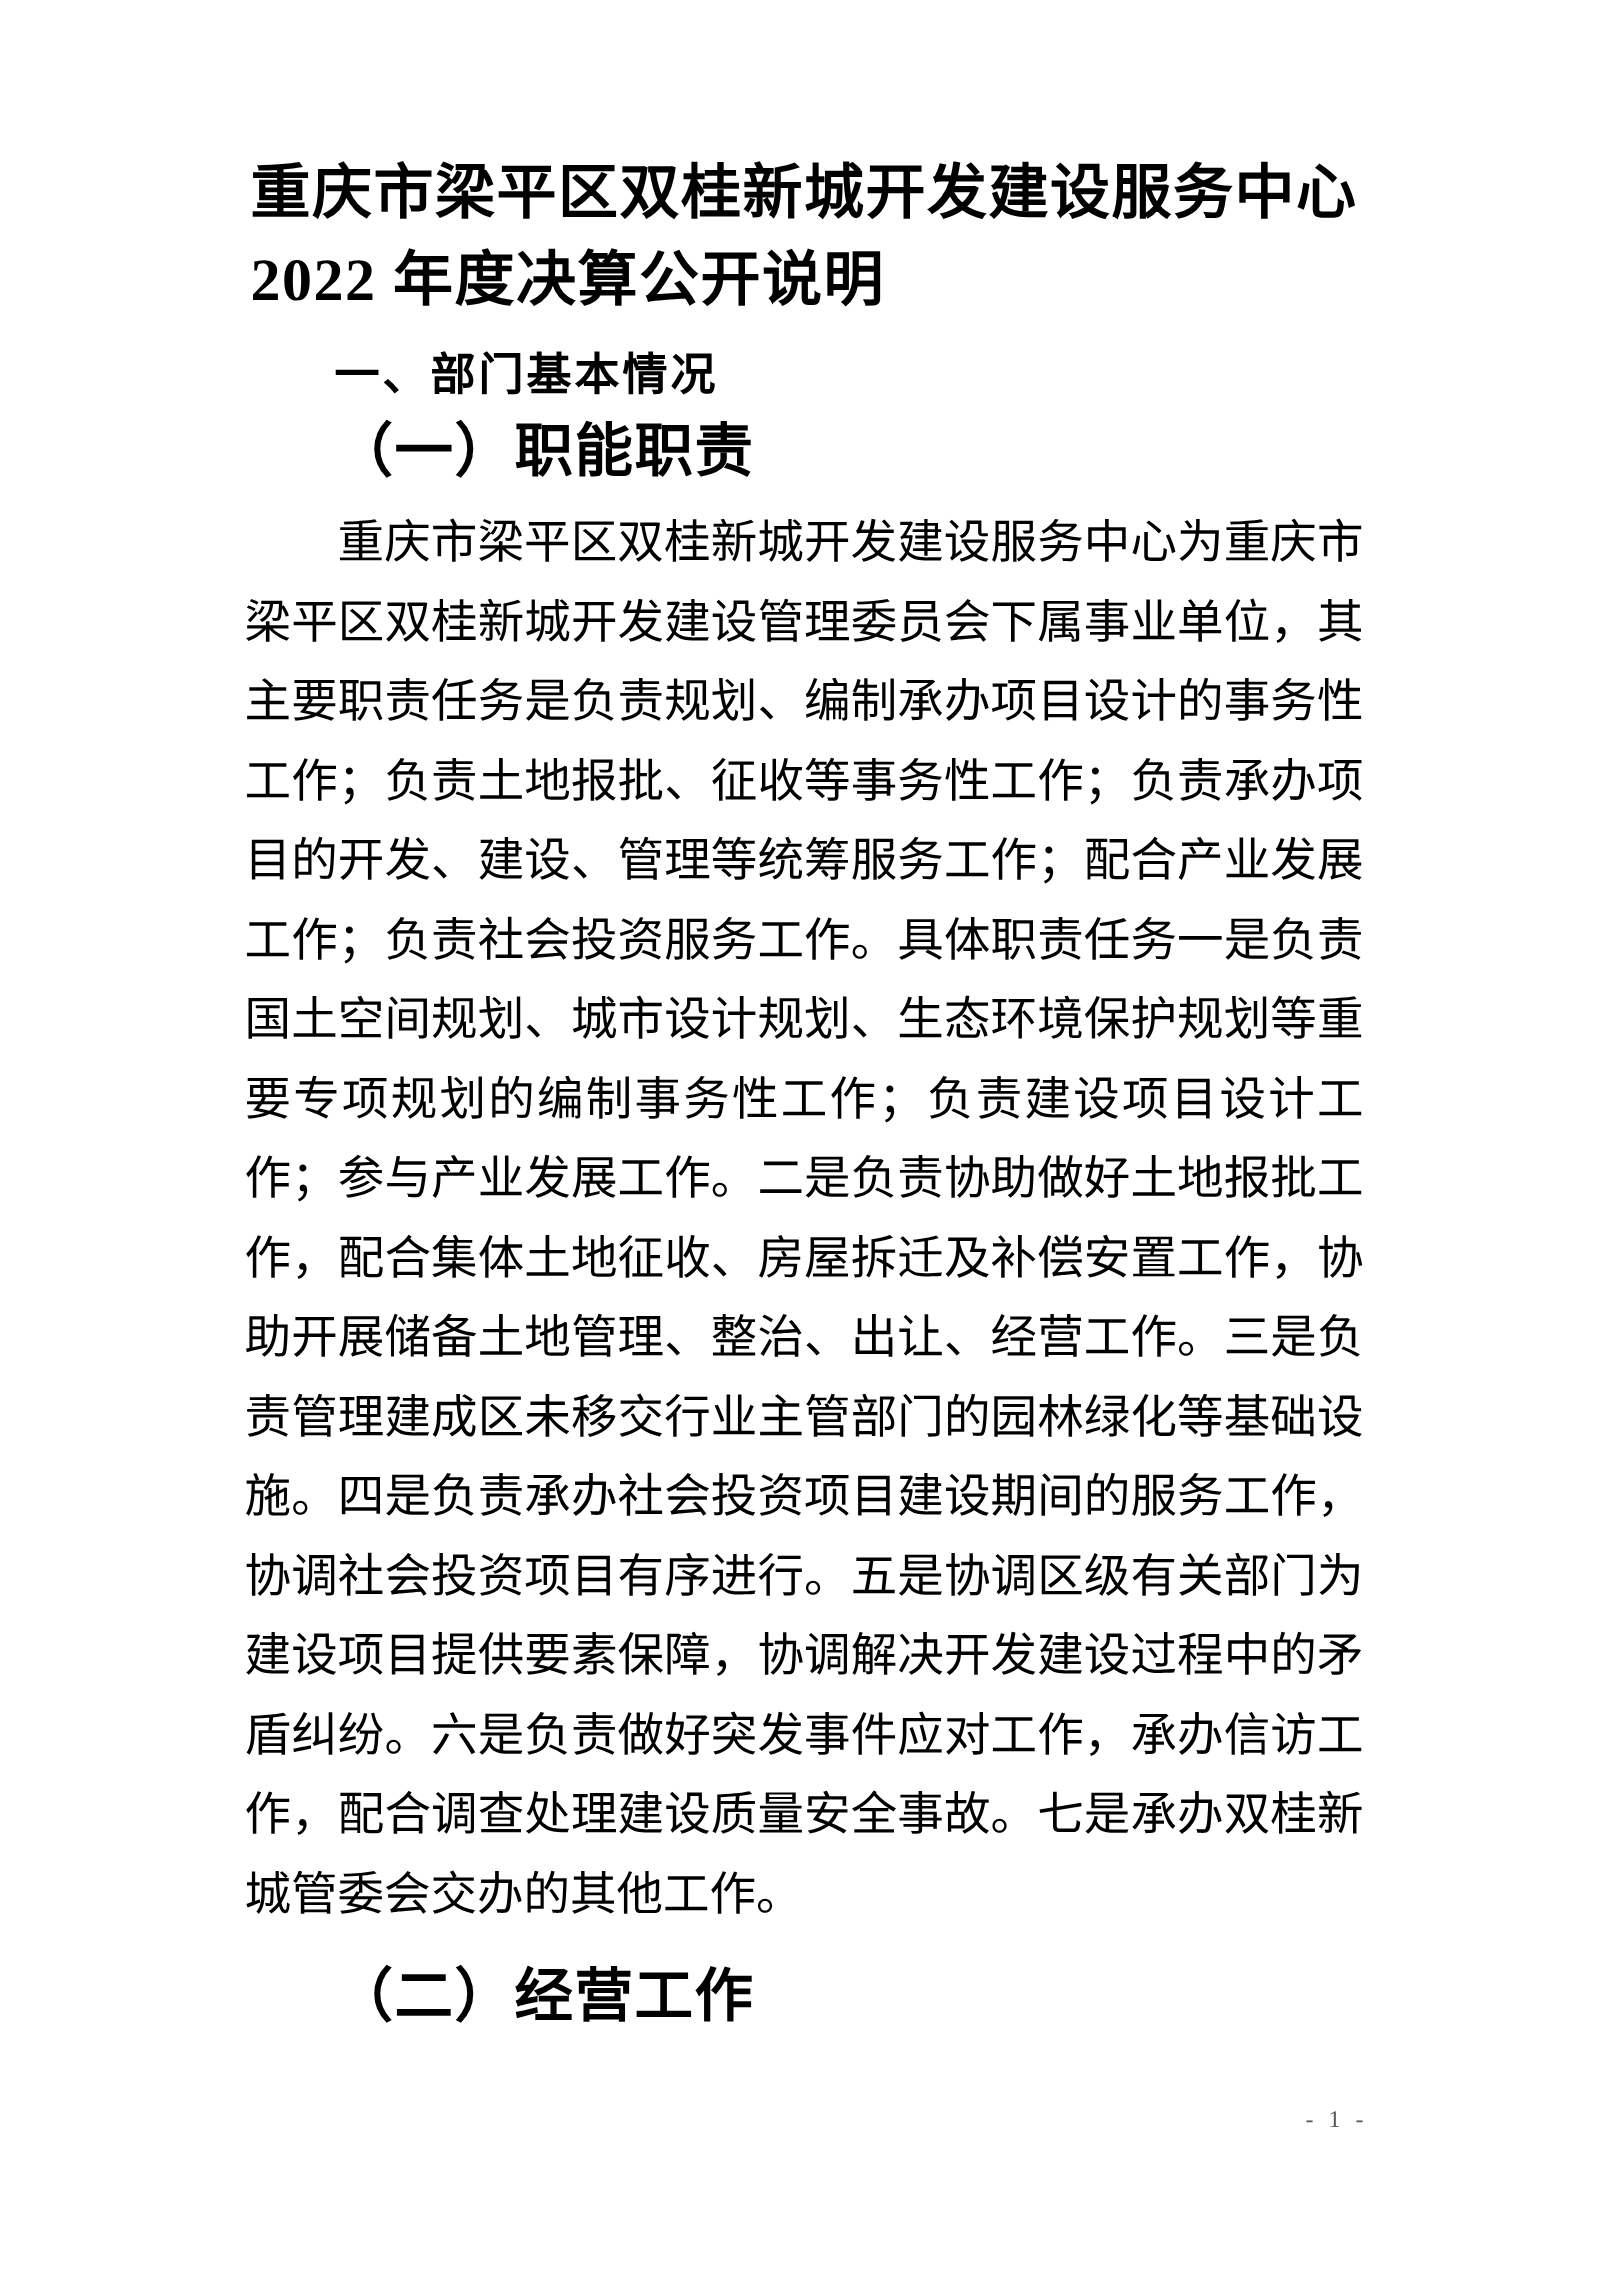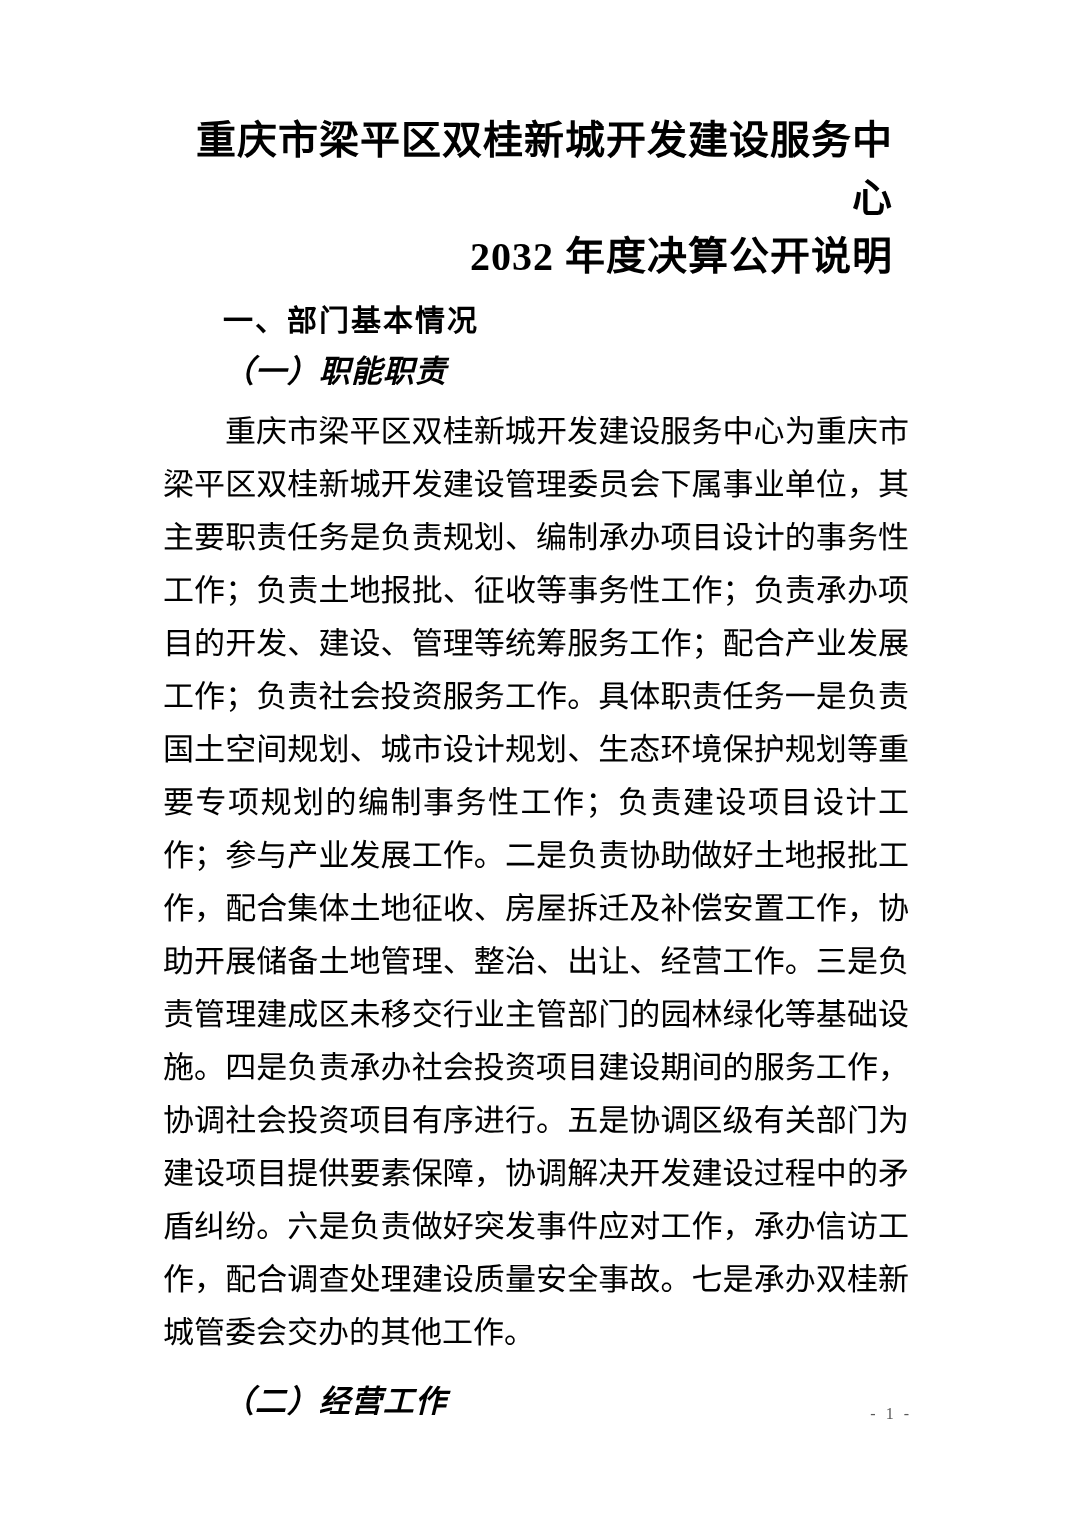--- a/index.html
+++ b/index.html
@@ -17,47 +17,46 @@
     font-family: "Liberation Serif", "DejaVu Serif", serif;
     overflow: hidden;
   }
   .content {
     position: absolute;
     left: 163px;
     top: 0;
     width: 746px;
   }
   .doc-title {
-    margin: 16px;
+    margin: 4px;
     padding-top: 96px;
-    text-align: right;
+    text-align: left;
     font-size: 40px;
     line-height: 58px;
     font-weight: bold;
     font-family: "Liberation Serif", "DejaVu Serif", serif;
     letter-spacing: 1px;
   }
   .section-heading {
     margin: 18px 0 0 0;
     padding-left: 60px;
     font-size: 30px;
     line-height: 34px;
     font-weight: bold;
     font-family: Liberation Serif, serif;
     letter-spacing: 2px;
   }
   .subsection-heading {
     margin: 16px 0 0 0;
     padding-left: 60px;
-    font-size: 31px;
+    font-size: 39px;
     line-height: 36px;
     font-weight: bold;
     font-family: "Liberation Serif", "DejaVu Serif", serif;
     letter-spacing: 1px;
-    font-style: italic;
   }
   .body-paragraph {
     margin: 15px 0 0 0;
     font-size: 31px;
     line-height: 53px;
     text-align: justify;
     text-align-last: left;
     text-indent: 62px;
     font-family: Liberation Serif, serif;
   }
@@ -76,21 +75,21 @@
   }
 </style>
 </head>
 <body>
 
 <div class="page">
   <div class="content">
 
     <h1 class="doc-title">
       <span>重庆市梁平区双桂新城开发建设服务中心</span><br>
-      <span>2032 年度决算公开说明</span>
+      <span>2022 年度决算公开说明</span>
     </h1>
 
     <h2 class="section-heading">一、部门基本情况</h2>
 
     <h3 class="subsection-heading">（一）职能职责</h3>
 
     <p class="body-paragraph">重庆市梁平区双桂新城开发建设服务中心为重庆市梁平区双桂新城开发建设管理委员会下属事业单位，其主要职责任务是负责规划、编制承办项目设计的事务性工作；负责土地报批、征收等事务性工作；负责承办项目的开发、建设、管理等统筹服务工作；配合产业发展工作；负责社会投资服务工作。具体职责任务一是负责国土空间规划、城市设计规划、生态环境保护规划等重要专项规划的编制事务性工作；负责建设项目设计工作；参与产业发展工作。二是负责协助做好土地报批工作，配合集体土地征收、房屋拆迁及补偿安置工作，协助开展储备土地管理、整治、出让、经营工作。三是负责管理建成区未移交行业主管部门的园林绿化等基础设施。四是负责承办社会投资项目建设期间的服务工作，协调社会投资项目有序进行。五是协调区级有关部门为建设项目提供要素保障，协调解决开发建设过程中的矛盾纠纷。六是负责做好突发事件应对工作，承办信访工作，配合调查处理建设质量安全事故。七是承办双桂新城管委会交办的其他工作。</p>
 
     <h3 class="subsection-heading second">（二）经营工作</h3>
 

